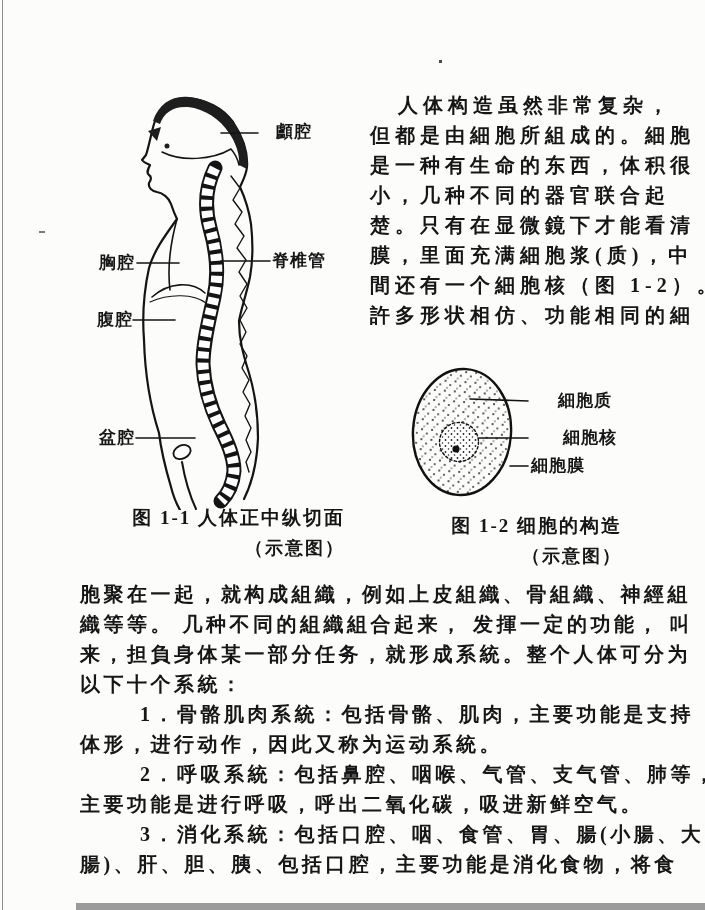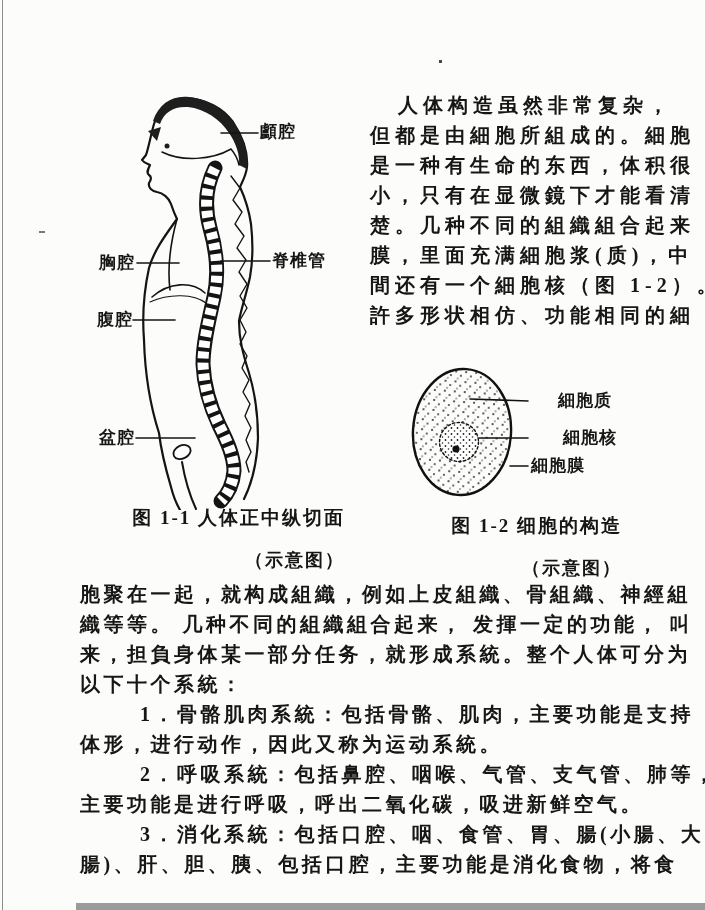--- a/index.html
+++ b/index.html
@@ -13,21 +13,21 @@
   
   .scan-border{left:2px;top:0;width:1px;height:910px;background:#8c8c8c;}
   .scan-bottom-band{left:76px;top:903px;width:629px;height:7px;background:#9b9b9b;}
   .speck1{left:439px;top:60px;width:3px;height:3px;background:#474747;}
   .speck2{left:39px;top:231px;width:6px;height:2px;background:#787878;}
   
   .fig-label{font-size:17px;letter-spacing:1px;line-height:18px;white-space:nowrap;}
   
   .caption{text-align:right;white-space:nowrap;}
   .caption .c1{font-size:19px;letter-spacing:2px;line-height:22px;}
-  .caption .c2{font-size:18px;letter-spacing:2px;line-height:22px;margin-top:20px;}
+  .caption .c2{font-size:18px;letter-spacing:2px;line-height:22px;margin-top:8px;}
   
   .intro{left:370px;top:90px;width:335px;}
   .intro .tline{font-size:20px;line-height:30px;letter-spacing:5px;white-space:nowrap;}
   .intro .tline.ind{padding-left:28px;}
   
   .bodytext{left:80px;top:579px;width:625px;}
   .bodytext .tline{font-size:20px;line-height:30px;letter-spacing:3.5px;white-space:nowrap;}
   .bodytext .tline.ind{padding-left:60px;}
   svg{display:block;}
 </style>
@@ -66,21 +66,21 @@
       <ellipse cx="182" cy="452" rx="9" ry="6.5" transform="rotate(-25 182 452)" fill="#fff" stroke-width="1.8"></ellipse>
 
       <path stroke-width="1.6" d="M221,133 L258,133"></path>
       <path stroke-width="1.6" d="M221,261 L270,261"></path>
       <path stroke-width="1.6" d="M137,263 L179,263"></path>
       <path stroke-width="1.6" d="M133,320 L175,320"></path>
       <path stroke-width="1.6" d="M136,438 L195,438"></path>
     </g>
   </svg>
 
-  <div class="abs fig-label" style="left:260px;top:123px;">顱腔</div>
+  <div class="abs fig-label" style="left:276px;top:123px;">顱腔</div>
   <div class="abs fig-label" style="left:272px;top:252px;">脊椎管</div>
   <div class="abs fig-label" style="left:99px;top:254px;">胸腔</div>
   <div class="abs fig-label" style="left:97px;top:311px;">腹腔</div>
   <div class="abs fig-label" style="left:99px;top:429px;">盆腔</div>
 
   <div class="abs caption" style="left:60px;top:507px;width:285px;">
     <div class="c1">图 1-1 人体正中纵切面</div>
     <div class="c2">（示意图）</div>
   </div>
 
@@ -113,22 +113,22 @@
 
   <div class="abs caption" style="left:400px;top:515px;width:222px;">
     <div class="c1">图 1-2 细胞的构造</div>
     <div class="c2">（示意图）</div>
   </div>
 
   <div class="abs intro">
     <div class="tline ind">人体构造虽然非常复杂，</div>
     <div class="tline">但都是由細胞所組成的。細胞</div>
     <div class="tline">是一种有生命的东西，体积很</div>
-    <div class="tline">小，只有在显微鏡下才能看清</div>
-    <div class="tline">楚。几种不同的組織組合起来</div>
+    <div class="tline">小，几种不同的器官联合起</div>
+    <div class="tline">楚。只有在显微鏡下才能看清</div>
     <div class="tline">膜，里面充满細胞浆(质)，中</div>
     <div class="tline">間还有一个細胞核（图 1-2）。</div>
     <div class="tline">許多形状相仿、功能相同的細</div>
   </div>
 
   <div class="abs bodytext">
     <div class="tline">胞聚在一起，就构成組織，例如上皮組織、骨組織、神經組</div>
     <div class="tline">織等等。 几种不同的組織組合起来， 发揮一定的功能， 叫</div>
     <div class="tline">来，担負身体某一部分任务，就形成系統。整个人体可分为</div>
     <div class="tline">以下十个系統：</div>

